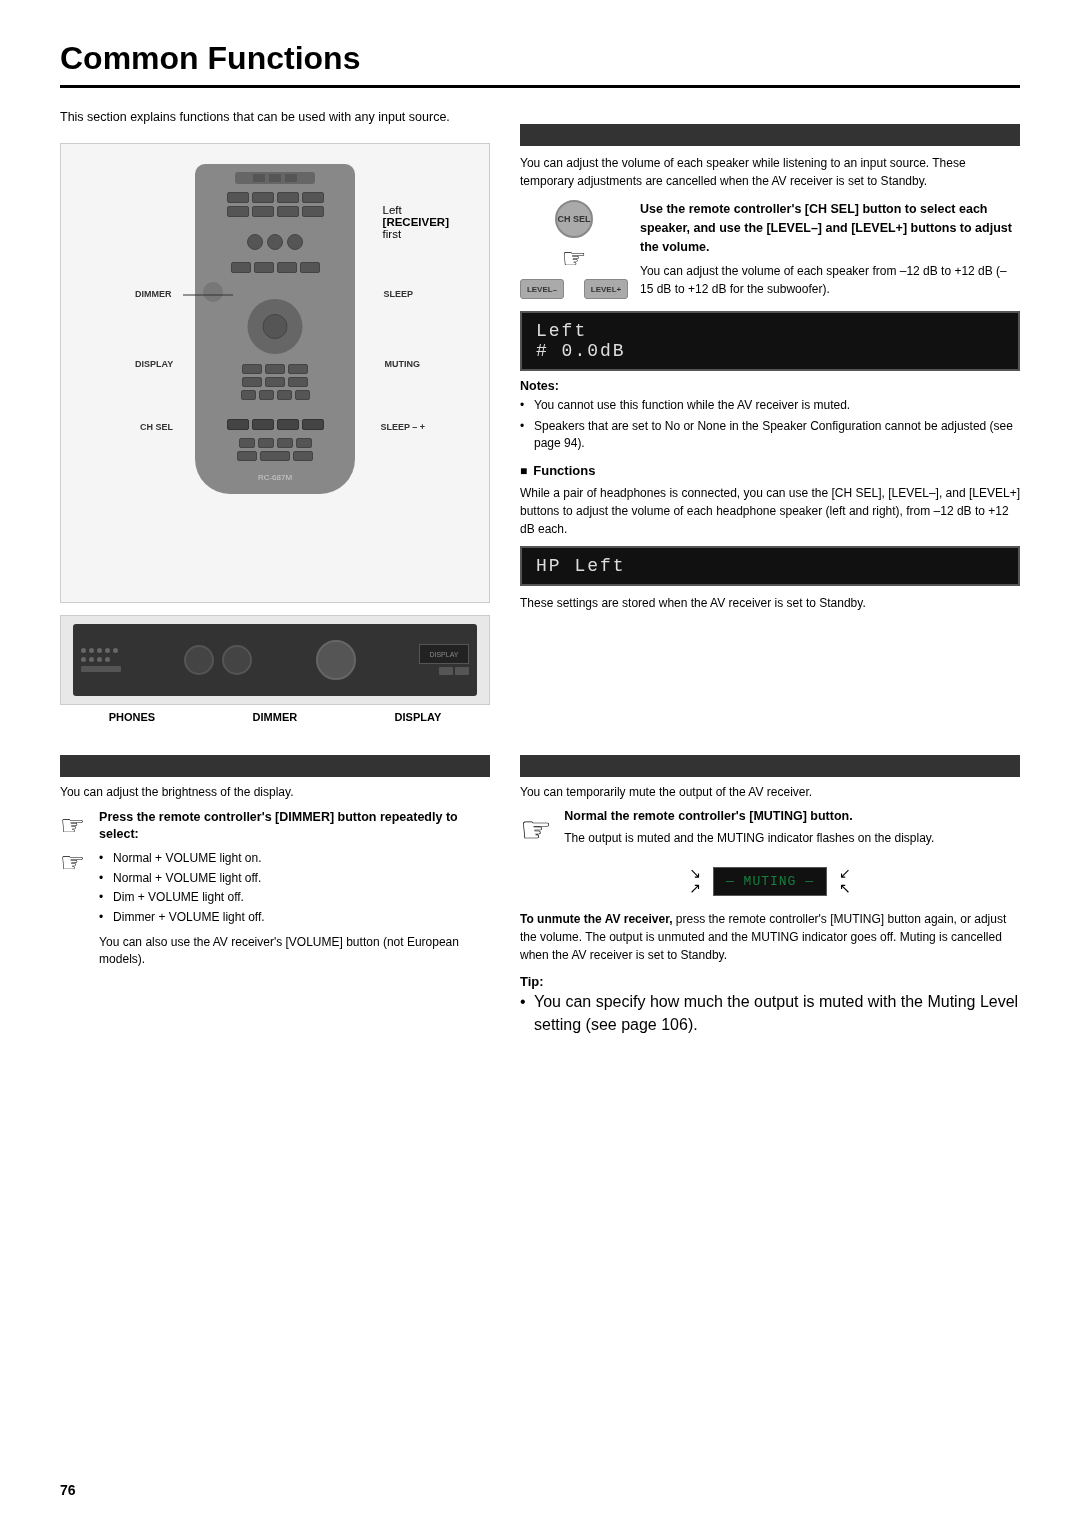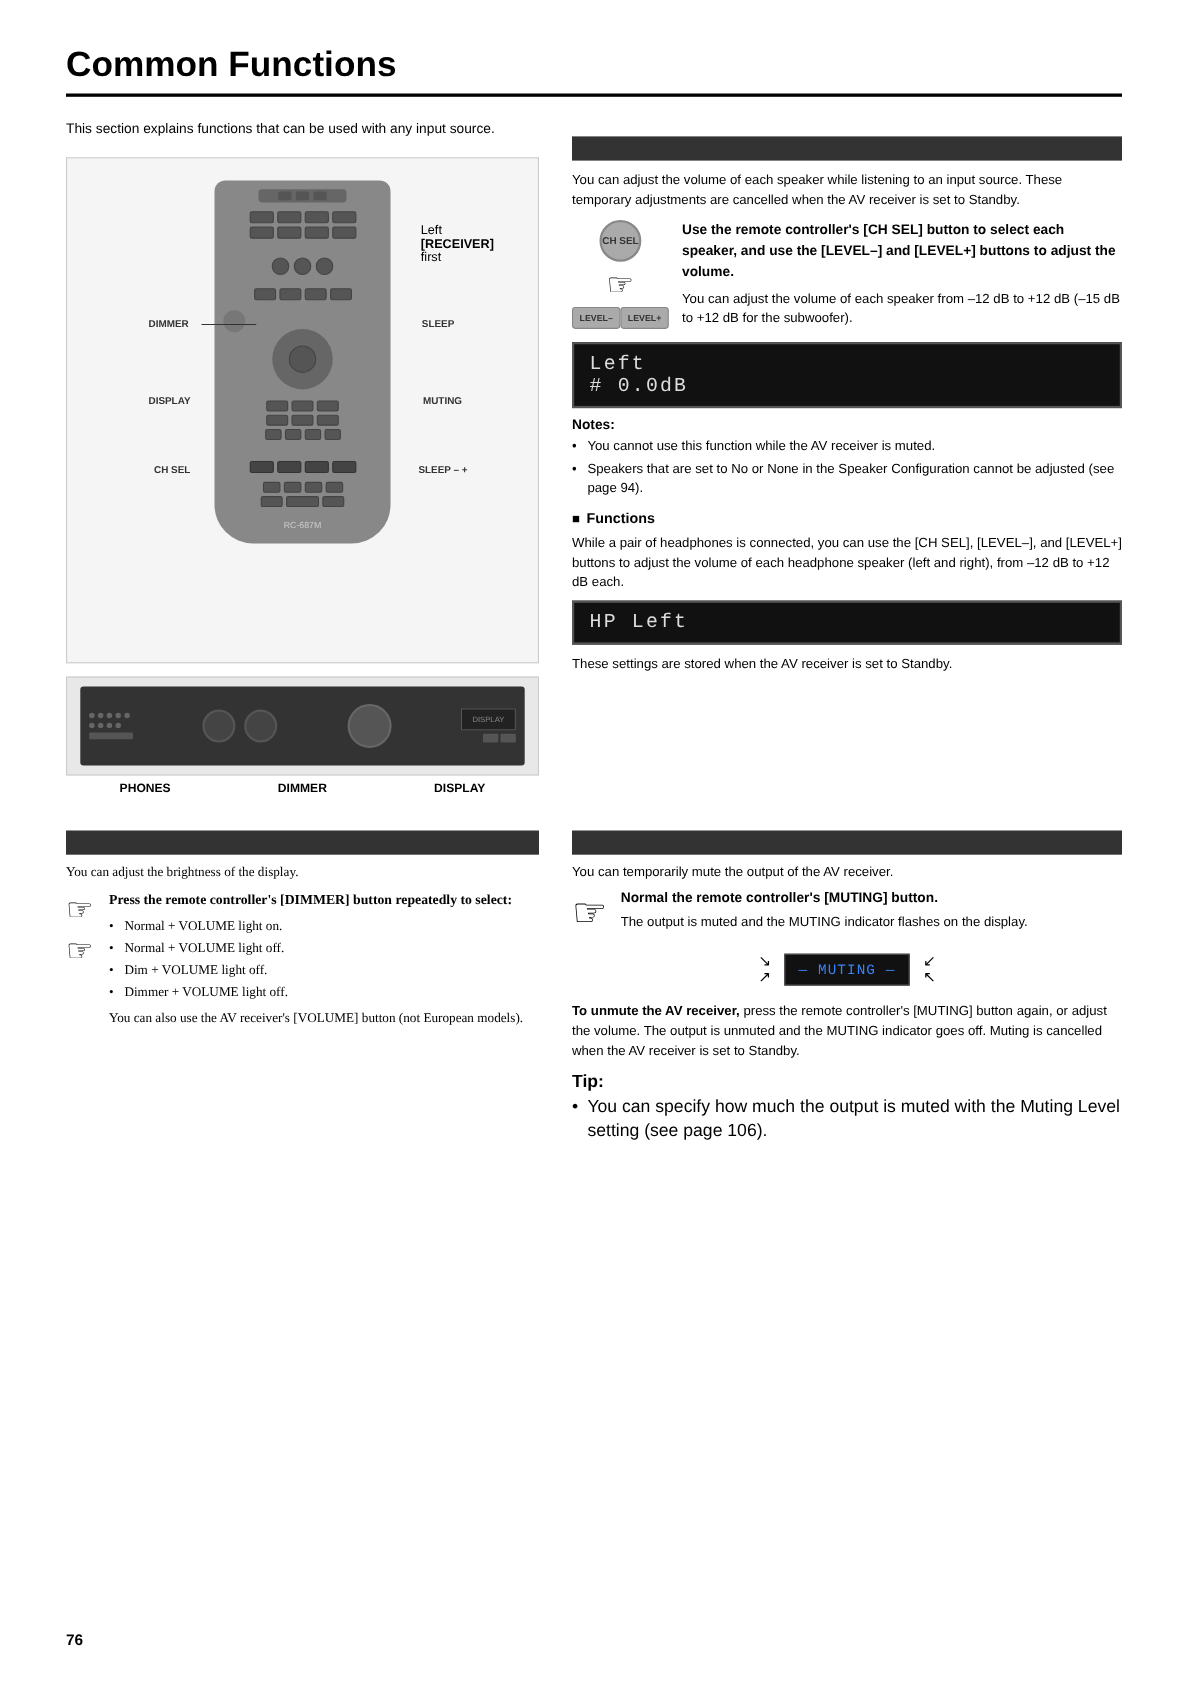--- a/index.html
+++ b/index.html
@@ -137,21 +137,21 @@
       display: flex; align-items: center; gap: 6px;
     }
     .headphones-title::before { content: '■'; font-size: 12px; }
 
     
     .bottom-section {
       display: flex;
       gap: 30px;
       margin-top: 16px;
     }
-    .bottom-left { width: 430px; flex-shrink: 0; font-family: Liberation Serif, serif; }
+    .bottom-left { width: 430px; flex-shrink: 0; }
     .bottom-right { flex: 1; }
 
     
     .dimmer-box {
       display: flex;
       gap: 14px;
       align-items: flex-start;
       margin-bottom: 10px;
     }
     .hand-stack {
@@ -169,21 +169,21 @@
     
     .muting-box {
       display: flex;
       gap: 12px;
       align-items: flex-start;
       margin-bottom: 10px;
     }
     .muting-display {
       border: 1px solid #555;
       background: #111;
-      color: #3b82f6;
+      color: #15803d;
       font-family: 'Courier New', monospace;
       font-size: 13px;
       padding: 6px 12px;
       margin: 6px 0;
       letter-spacing: 1px;
       text-align: center;
     }
 
     .page-num {
       position: absolute;
@@ -373,21 +373,21 @@
 
     <div class="section-header" style="height:22px;"></div>
 
     <p style="font-size:12px; line-height:1.5; margin-bottom:10px;">You can adjust the volume of each speaker while listening to an input source. These temporary adjustments are cancelled when the AV receiver is set to Standby.</p>
 
     <div class="chsel-box">
       <div class="chsel-buttons">
         <div style="display:flex; flex-direction:column; align-items:center; gap:4px;">
           <div class="btn-round">CH SEL</div>
           <div style="font-size:28px;">☞</div>
-          <div style="display:flex; gap:0;align-items:flex-end;">
+          <div style="display:flex; gap:20px;align-items:flex-end;">
             <div class="btn-rect">LEVEL–</div>
             <div class="btn-rect">LEVEL+</div>
           </div>
         </div>
       </div>
       <div style="flex:1;">
         <p style="font-size:12.5px; line-height:1.5; margin-bottom:6px;">
           <strong>Use the remote controller's [CH SEL] button to select each speaker, and use the [LEVEL–] and [LEVEL+] buttons to adjust the volume.</strong>
         </p>
         <p style="font-size:12px; line-height:1.5;">You can adjust the volume of each speaker from –12 dB to +12 dB (–15 dB to +12 dB for the subwoofer).</p>
@@ -468,20 +468,20 @@
         <div style="font-size:14px; line-height:1.1;">↙</div>
         <div style="font-size:14px; line-height:1.1;">↖</div>
       </div>
     </div>
 
     <p style="font-size:12px; line-height:1.5; margin-bottom:8px;">
       <strong>To unmute the AV receiver,</strong>
       <span> press the remote controller's [MUTING] button again, or adjust the volume. The output is unmuted and the MUTING indicator goes off. Muting is cancelled when the AV receiver is set to Standby.</span>
     </p>
 
-    <p style="font-size:16px; line-height:1.5;">
+    <p style="font-size:13px; line-height:1.5;">
       <strong>Tip:</strong>
     </p>
     <p class="note-item" style="font-size:16px;">You can specify how much the output is muted with the Muting Level setting (see page 106).</p>
   </div>
 </div>
 
 <div class="page-num">76</div>
 
 </body></html>

